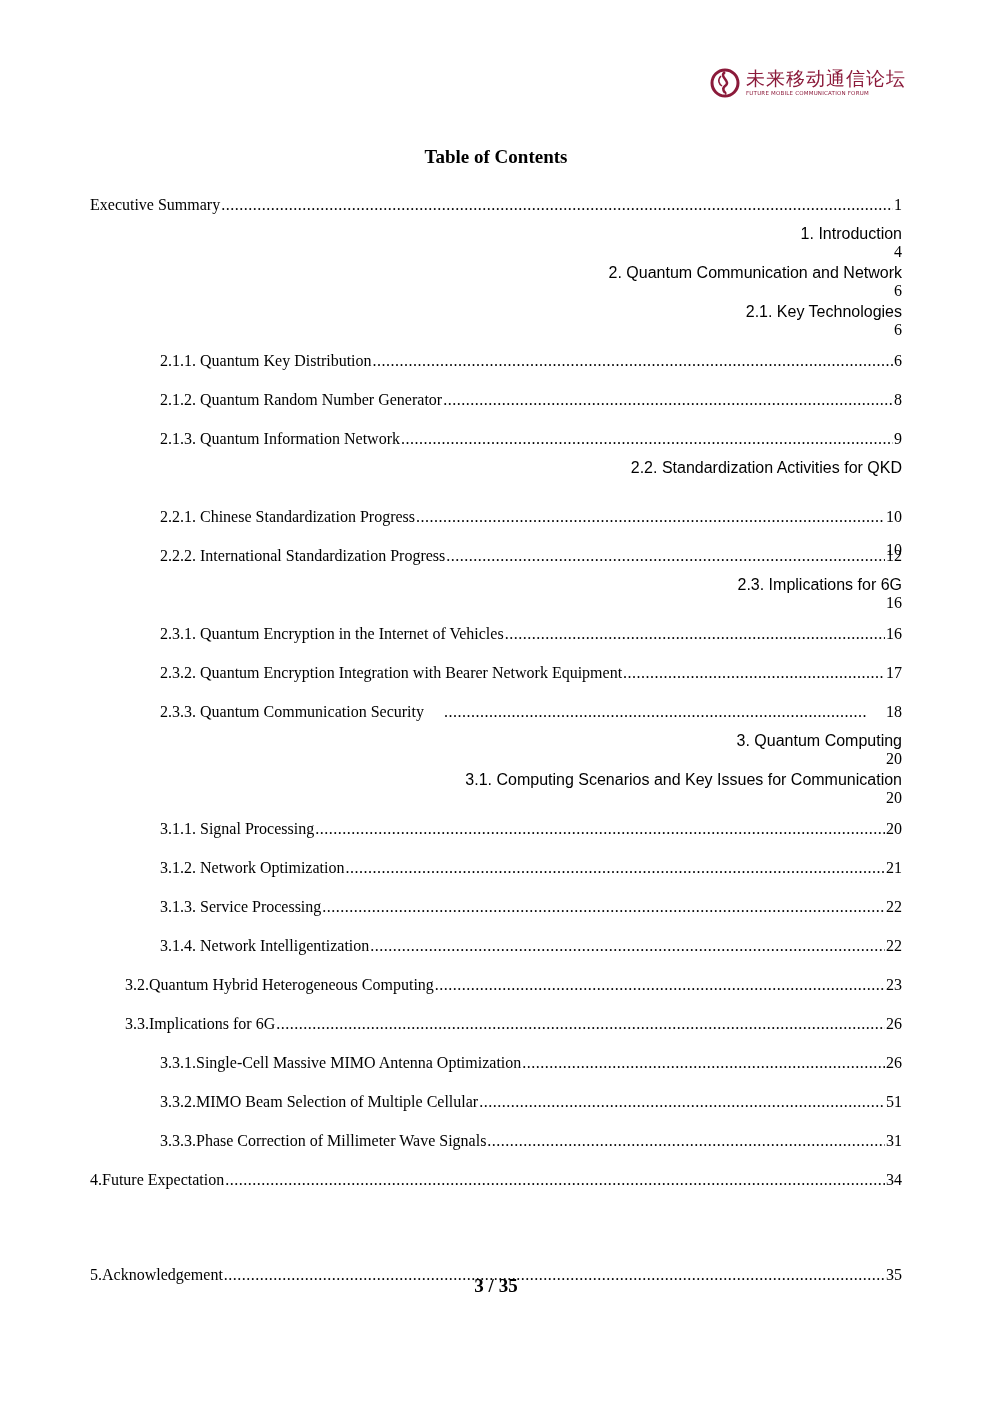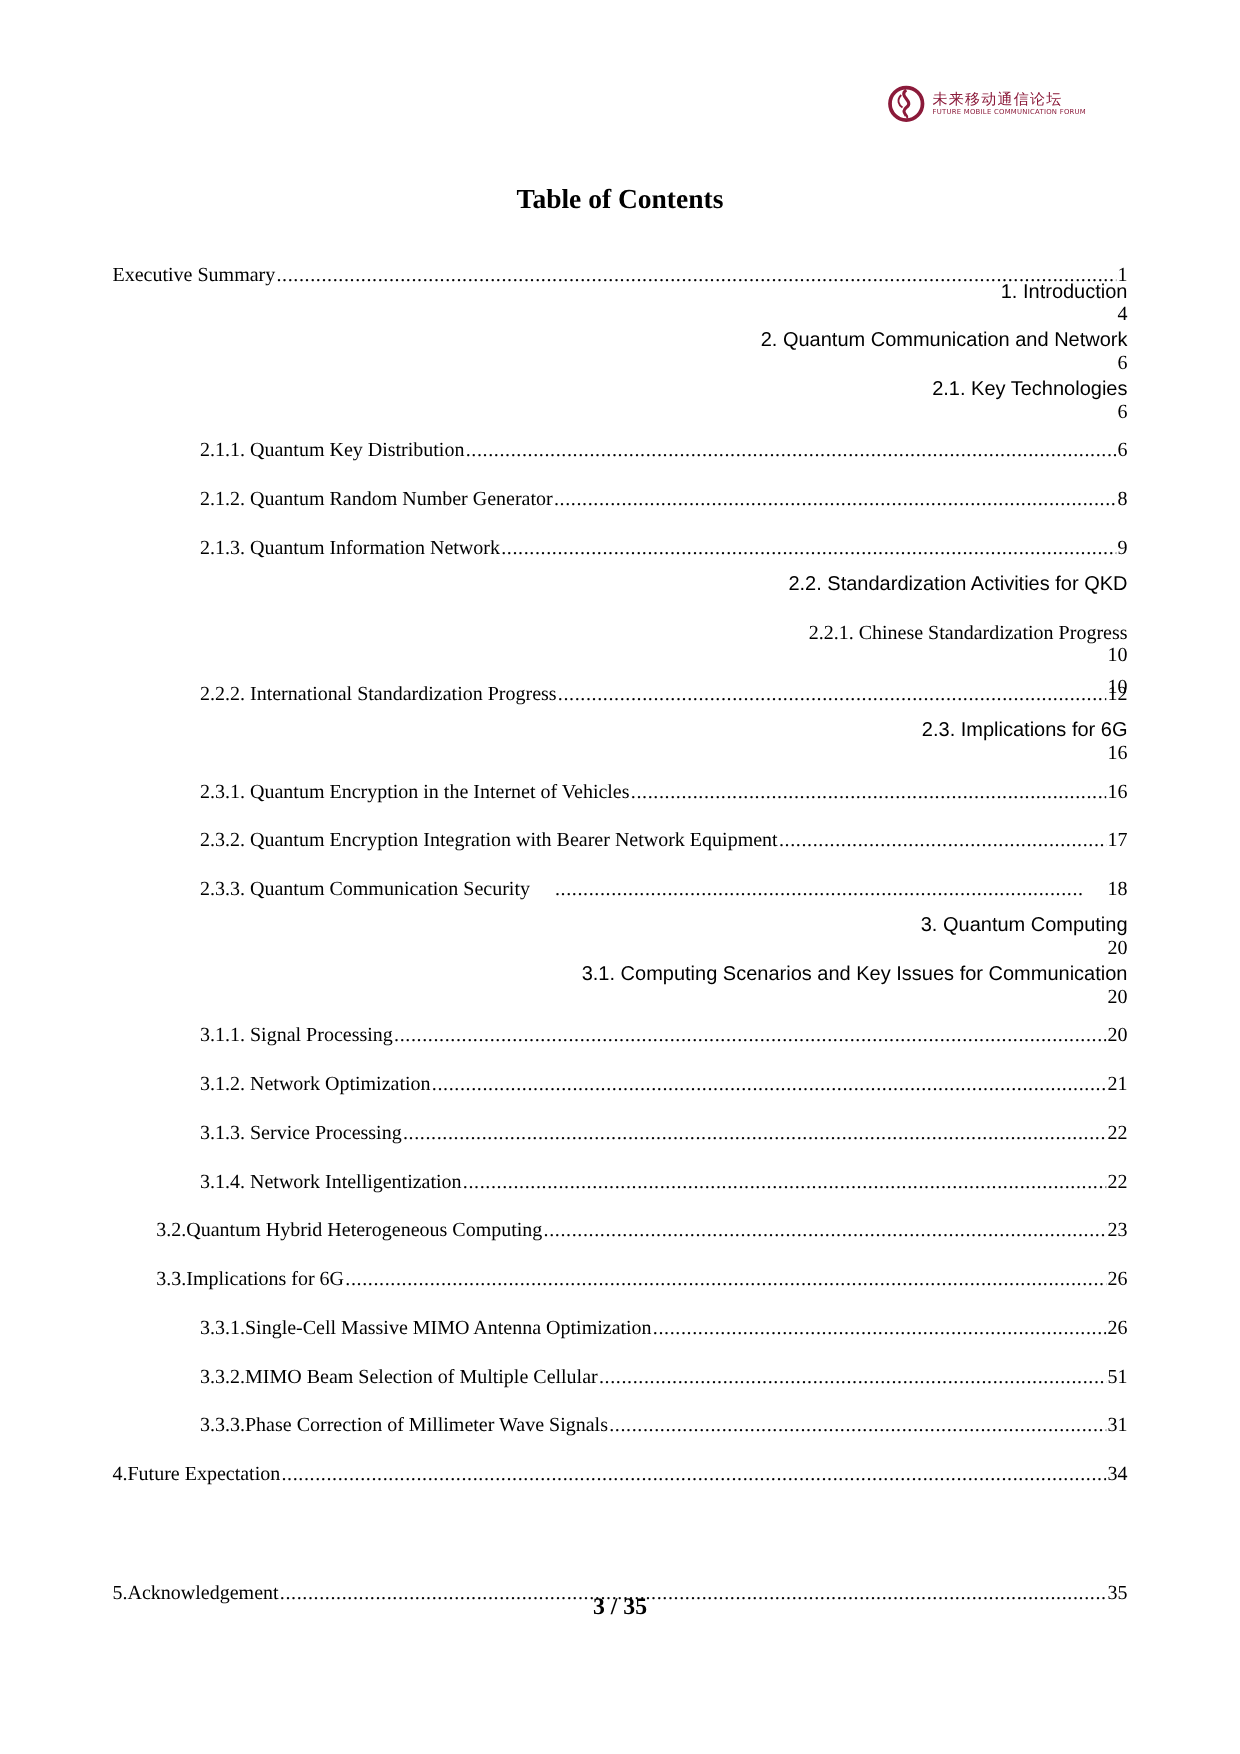--- a/index.html
+++ b/index.html
@@ -1,23 +1,23 @@
 <!DOCTYPE html>
 <html><head>
   <meta charset="utf-8">
   <style>
     html, body { margin: 0; padding: 0; background: #ffffff; }
     body { width: 992px; height: 1403px; position: relative; overflow: hidden; color: #000; }
     .logo { position: absolute; left: 710px; top: 68px; display: flex; align-items: center; }
     .logo-mark { width: 30px; height: 30px; }
     .logo-text { margin-left: 6px; display: flex; flex-direction: column; line-height: 1; }
-    .logo-cn { font-family: "DejaVu Serif", serif; font-size: 12px; color: #8b1a3a; letter-spacing: 1px; }
+    .logo-cn { font-family: "DejaVu Serif", serif; font-size: 19px; color: #8b1a3a; letter-spacing: 1px; }
     .logo-en { font-family: "DejaVu Sans", sans-serif; font-size: 5.5px; color: #8b1a3a; margin-top: 3px; letter-spacing: 0.2px; }
     .title { position: absolute; top: 146px; left: 0; width: 992px; text-align: center;
-      font-family: "Liberation Serif", serif; font-weight: bold; font-size: 22px; }
+      font-family: "Liberation Serif", serif; font-weight: bold; font-size: 19px; }
     .toc { position: absolute; top: 186px; left: 90px; width: 812px; }
     .toc-row { position: absolute; left: 0; right: 0; height: 28px; display: flex; align-items: flex-end; }
     .toc-row .label { white-space: nowrap; }
     .toc-row .dots { flex: 1; overflow: hidden; white-space: nowrap; margin: 0 1px; }
     .toc-row .dots::after { content: "..................................................................................................................................................................................................................................................................................................................................................................................................................................................................................................."; letter-spacing: 0.5px; }
     .toc-row .page { white-space: nowrap; }
     .serif { font-family: "Liberation Serif", serif; font-size: 16px; }
     .sans { font-family: "Liberation Sans", sans-serif; font-size: 16px; flex-direction: column; }
     .lvl1 { padding-left: 0; }
     .lvl2 { padding-left: 35px; }
@@ -36,21 +36,21 @@
   </svg>
   <div class="logo-text">
     <span class="logo-cn">未来移动通信论坛</span>
     <span class="logo-en">FUTURE MOBILE COMMUNICATION FORUM</span>
   </div>
 </div>
 
 <div class="title">Table of Contents</div>
 
 <div class="toc" id="toc">
-    <div class="toc-row serif lvl1" style="top: 16px;">
+    <div class="toc-row serif lvl1" style="top: 0px;">
       <span class="label">Executive Summary</span>
       <span class="dots"></span>
       <span class="page serif">1</span>
     </div>
     <div class="toc-row sans lvl1" style="top: 39px;">
       <span class="label">1. Introduction</span>
       <span class="dots"></span>
       <span class="page serif">4</span>
     </div>
     <div class="toc-row sans lvl1" style="top: 78px; margin-left: 14px;">
@@ -76,21 +76,21 @@
     <div class="toc-row serif lvl3" style="top: 234px;">
       <span class="label">2.1.3. Quantum Information Network</span>
       <span class="dots"></span>
       <span class="page serif">9</span>
     </div>
     <div class="toc-row sans lvl2" style="top: 273px; gap: 32px;">
       <span class="label">2.2. Standardization Activities for QKD</span>
       <span class="dots"></span>
       <span class="page serif">10</span>
     </div>
-    <div class="toc-row serif lvl3" style="top: 312px; flex-direction: column;">
+    <div class="toc-row serif lvl3" style="top: 312px;">
       <span class="label">2.2.1. Chinese Standardization Progress</span>
       <span class="dots"></span>
       <span class="page serif">10</span>
     </div>
     <div class="toc-row serif lvl3" style="top: 351px;">
       <span class="label">2.2.2. International Standardization Progress</span>
       <span class="dots"></span>
       <span class="page serif">12</span>
     </div>
     <div class="toc-row sans lvl2" style="top: 390px;">

